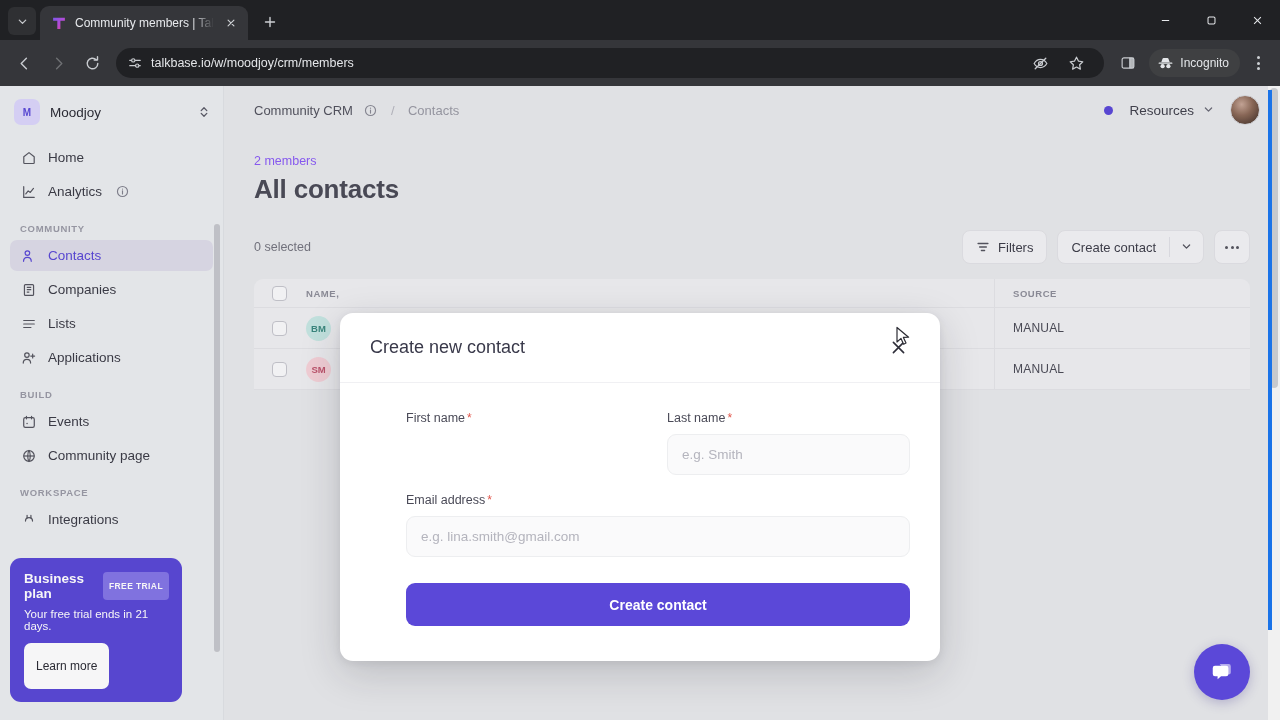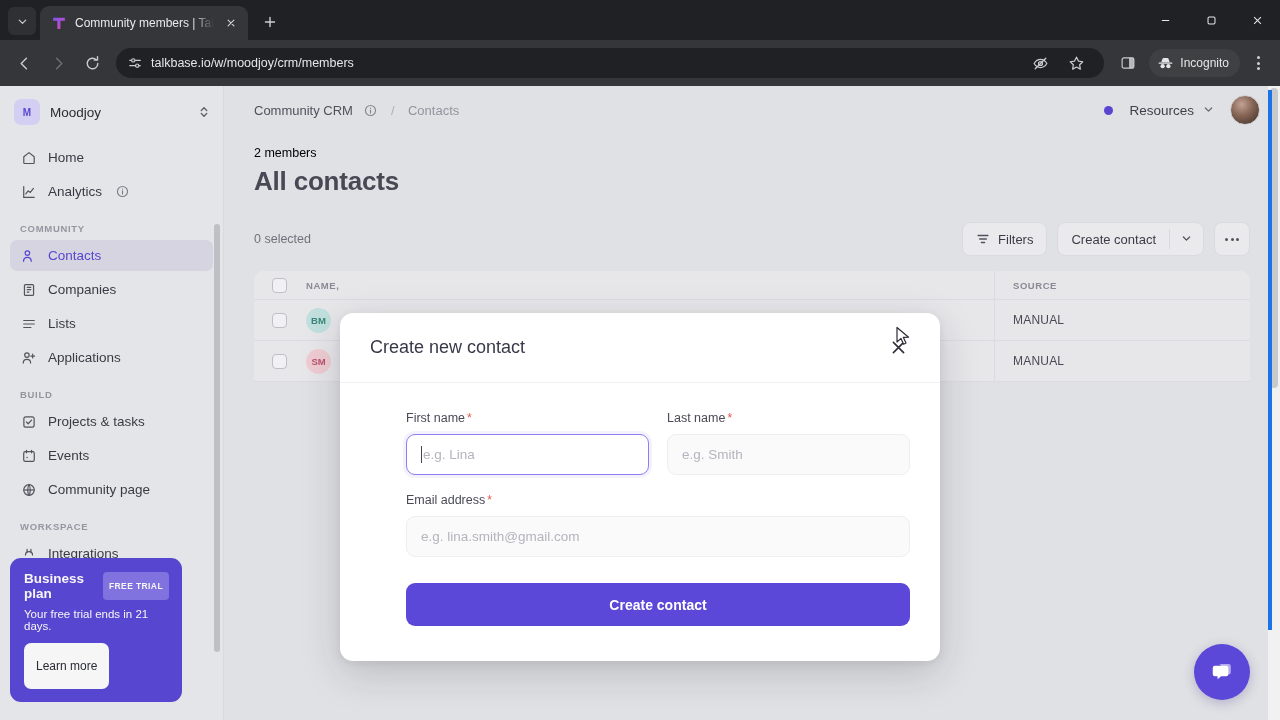--- a/index.html
+++ b/index.html
@@ -185,21 +185,21 @@
   .resources { display: flex; align-items: center; gap: 9px; font-size: 13.5px; color: #42424d; }
   .resources .chev { font-size: 9px; color: #6c6c78; }
   .user-avatar {
     width: 30px; height: 30px; border-radius: 50%;
     background: radial-gradient(circle at 38% 30%, #c9a898 0%, #8d6a58 42%, #3b2b24 100%);
     border: 1px solid #d7d8dc;
   }
 
   
   .main { position: absolute; left: 224px; top: 48px; right: 0; bottom: 0; padding: 0 30px; }
-  .member-count { font-size: 12.5px; color: #000000; margin-top: 12px; }
+  .member-count { font-size: 12.5px; color: #8b5cf6; margin-top: 20px; }
   .page-title { font-size: 26px; font-weight: 700; color: #4b4b57; margin-top: 6px; letter-spacing: -.2px; }
 
   .list-toolbar {
     display: flex; align-items: center; margin-top: 24px; height: 36px;
   }
   .selected-label { font-size: 12.5px; color: #75757f; }
   .toolbar-actions { margin-left: auto; display: flex; align-items: center; gap: 10px; }
   .btn-ghost {
     height: 34px; display: flex; align-items: center; gap: 8px;
     padding: 0 13px; border-radius: 8px; background: #f3f3f5;
@@ -475,29 +475,20 @@
             <svg viewBox="0 0 20 20">
                 <circle cx="7.4" cy="6.4" r="2.8"></circle>
                 <path d="M2.8 16.4 c0-2.9 2.1-4.8 4.6-4.8 s4.6 1.9 4.6 4.8" stroke-linecap="round"></path>
                 <path d="M14.6 5.2 V10 M12.2 7.6 H17" stroke-linecap="round"></path>
               </svg>
           </span>
           <span>Applications</span>
         </div>
 
         <div class="nav-section">BUILD</div>
-        <div class="nav-item">
-          <span class="nav-ico">
-            <svg viewBox="0 0 20 20">
-                <rect x="3.6" y="3.6" width="12.8" height="12.8" rx="2.4"></rect>
-                <path d="M6.8 10 L9 12.2 L13.2 7.6" stroke-linecap="round" stroke-linejoin="round"></path>
-              </svg>
-          </span>
-          <span>Projects &amp; tasks</span>
-        </div>
         <div class="nav-item">
           <span class="nav-ico">
             <svg viewBox="0 0 20 20">
                 <rect x="3.4" y="4.6" width="13.2" height="12" rx="2"></rect>
                 <path d="M6.8 2.8 V6 M13.2 2.8 V6" stroke-linecap="round"></path>
                 <circle cx="7.6" cy="12" r=".95" fill="#56565f" stroke="none"></circle>
               </svg>
           </span>
           <span>Events</span>
         </div>
@@ -644,24 +635,20 @@
           </svg>
         </div>
       </div>
 
       <div class="modal-body">
         <div class="field-row">
           <div class="field">
             <div class="field-label">
               <span>First name</span><span class="req">*</span>
             </div>
-            <div class="input focused">
-              <span class="caret"></span>
-                <span>e.g. Lina</span>
-            </div>
           </div>
           <div class="field">
             <div class="field-label">
               <span>Last name</span><span class="req">*</span>
             </div>
             <div class="input">
               <span>e.g. Smith</span>
             </div>
           </div>
         </div>

